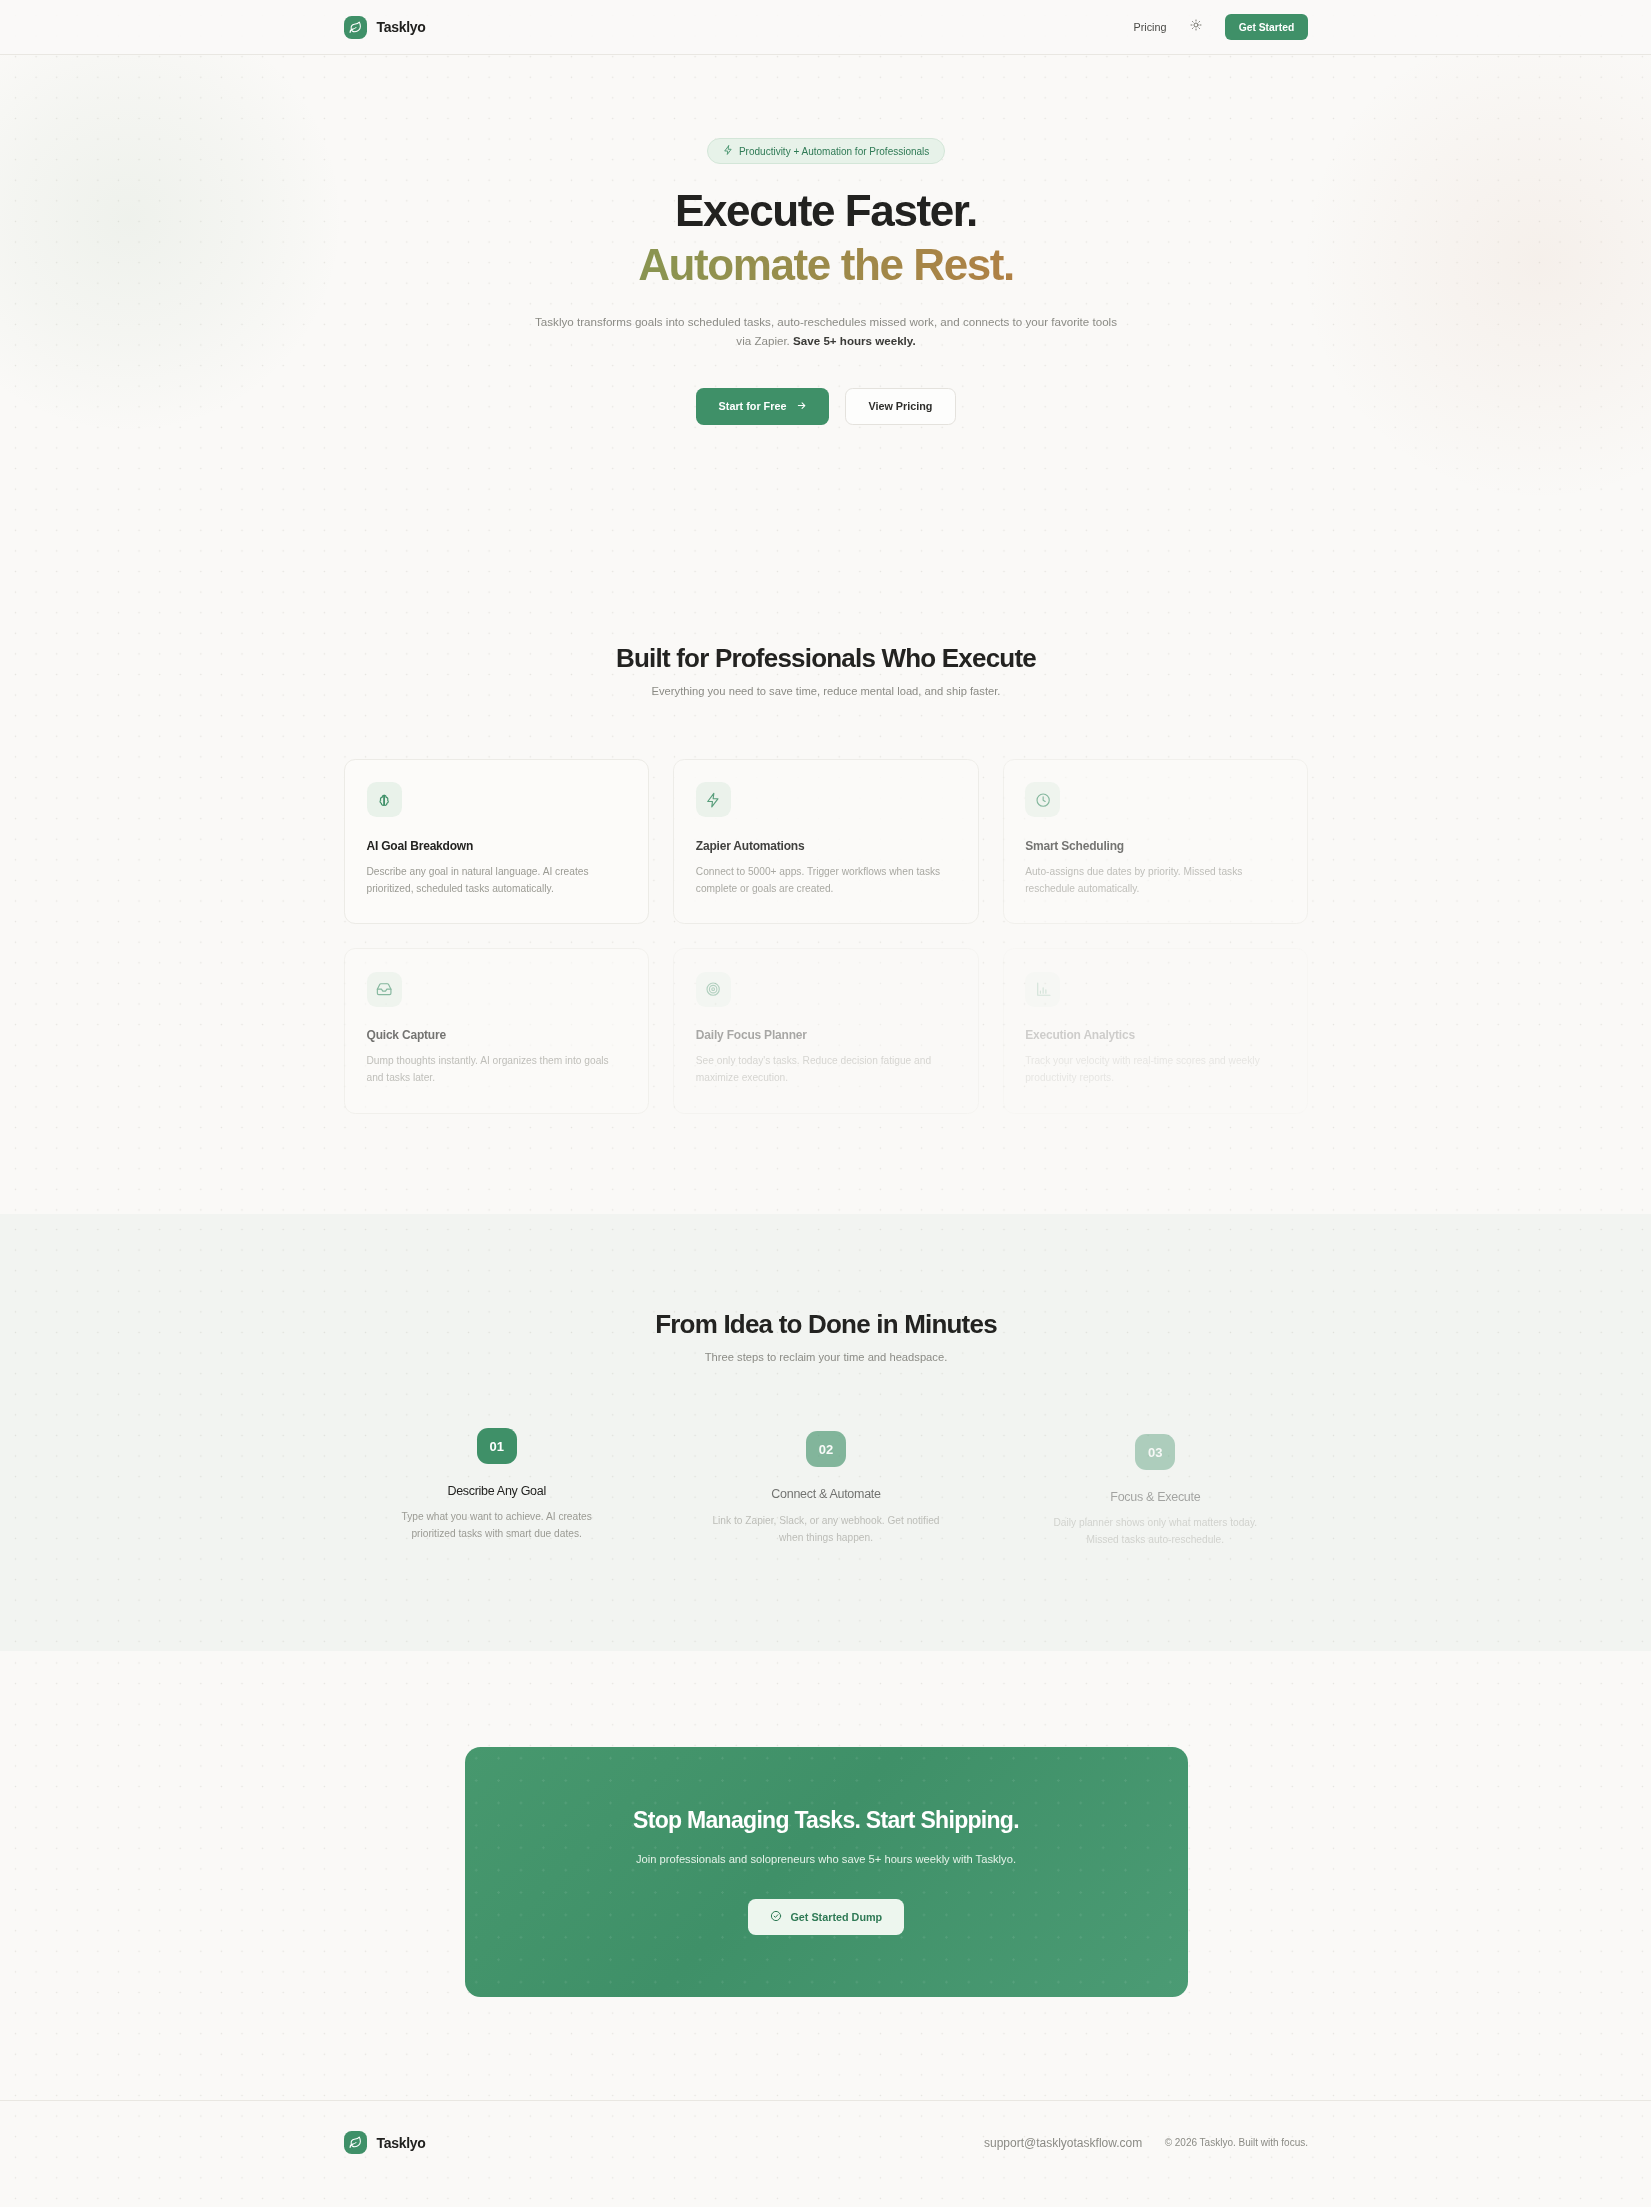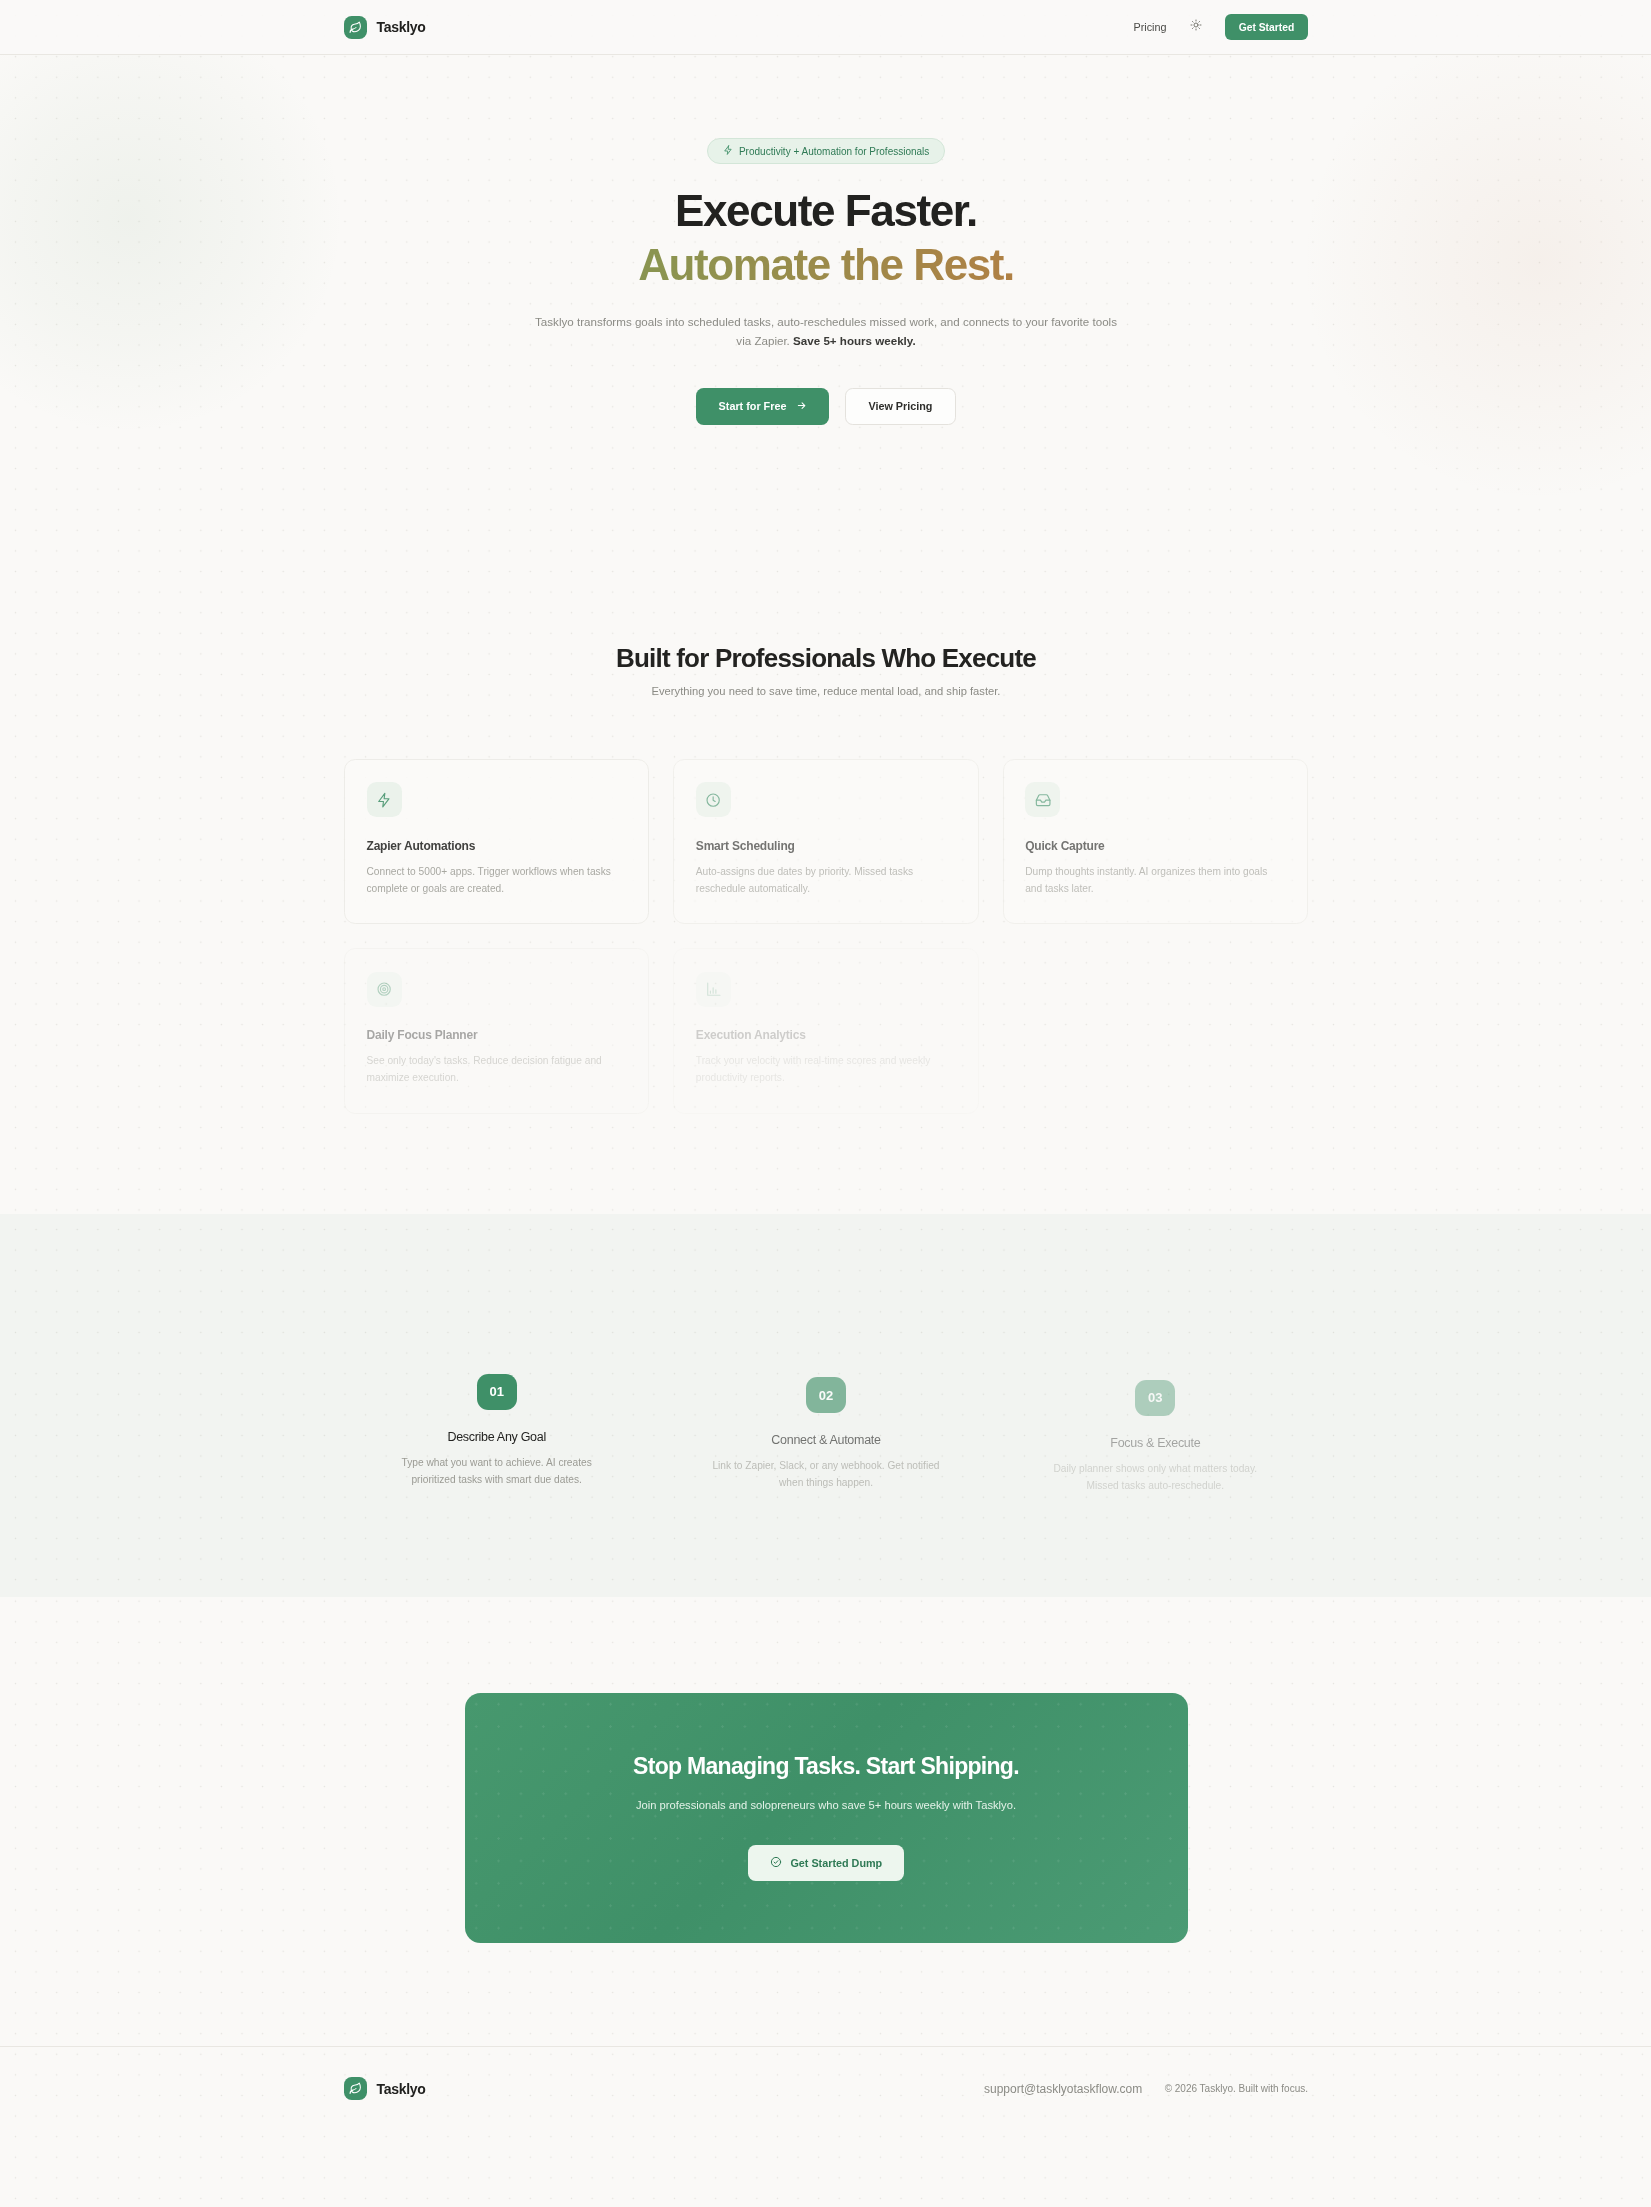--- a/index.html
+++ b/index.html
@@ -293,20 +293,31 @@
 
   <section class="sec features">
     <div class="sec-inner">
       <div class="sec-head">
         <h2 class="sec-title">Built for Professionals Who Execute</h2>
         <p class="sec-sub">Everything you need to save time, reduce mental load, and ship faster.</p>
       </div>
 
       <div class="fgrid">
 
+        <div class="fcard">
+          <div class="ficon">
+            <svg width="16.3" height="16.3" viewBox="0 0 24 24" fill="none" stroke="#3f9068" stroke-width="1.7" stroke-linecap="round" stroke-linejoin="round">
+              <path d="M12 5a3 3 0 0 0-3 3 2.5 2.5 0 0 0-2 4 2.5 2.5 0 0 0 1 4.5A2.5 2.5 0 0 0 12 19Z"></path>
+              <path d="M12 5a3 3 0 0 1 3 3 2.5 2.5 0 0 1 2 4 2.5 2.5 0 0 1-1 4.5A2.5 2.5 0 0 1 12 19Z"></path>
+              <path d="M12 5v14"></path>
+            </svg>
+          </div>
+          <h3>AI Goal Breakdown</h3>
+          <p>Describe any goal in natural language. AI creates prioritized, scheduled tasks automatically.</p>
+        </div>
 
         <div class="fcard fade-1">
           <div class="ficon">
             <svg width="16.3" height="16.3" viewBox="0 0 24 24" fill="none" stroke="#3f9068" stroke-width="1.7" stroke-linecap="round" stroke-linejoin="round">
               <path d="M13 2 4 14h7l-1 8 9-12h-7l1-8Z"></path>
             </svg>
           </div>
           <h3>Zapier Automations</h3>
           <p>Connect to 5000+ apps. Trigger workflows when tasks complete or goals are created.</p>
         </div>
@@ -356,20 +367,24 @@
           <p>Track your velocity with real-time scores and weekly productivity reports.</p>
         </div>
 
       </div>
     </div>
   </section>
 
   <section class="sec steps">
     <div class="dots"></div>
     <div class="sec-inner">
+      <div class="sec-head">
+        <h2 class="sec-title">From Idea to Done in Minutes</h2>
+        <p class="sec-sub">Three steps to reclaim your time and headspace.</p>
+      </div>
 
       <div class="sgrid">
 
         <div class="step">
           <div class="step-badge">01</div>
           <h3>Describe Any Goal</h3>
           <p>Type what you want to achieve. AI creates prioritized tasks with smart due dates.</p>
         </div>
 
         <div class="step off-1 fade-2">

